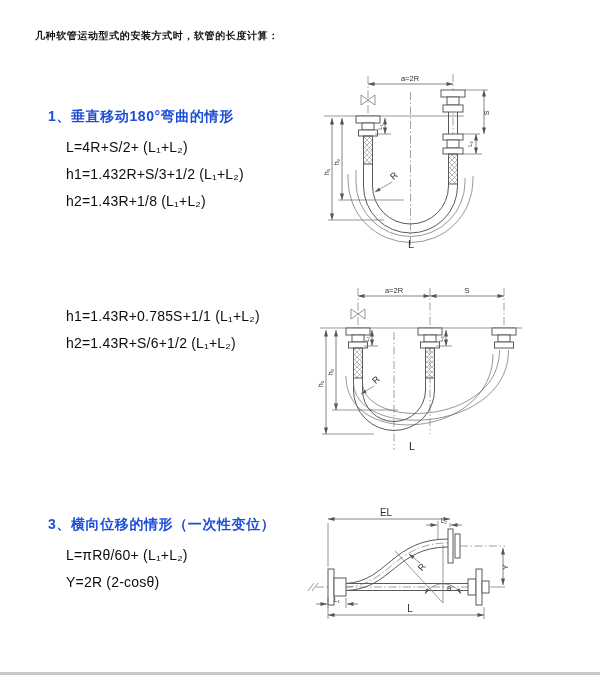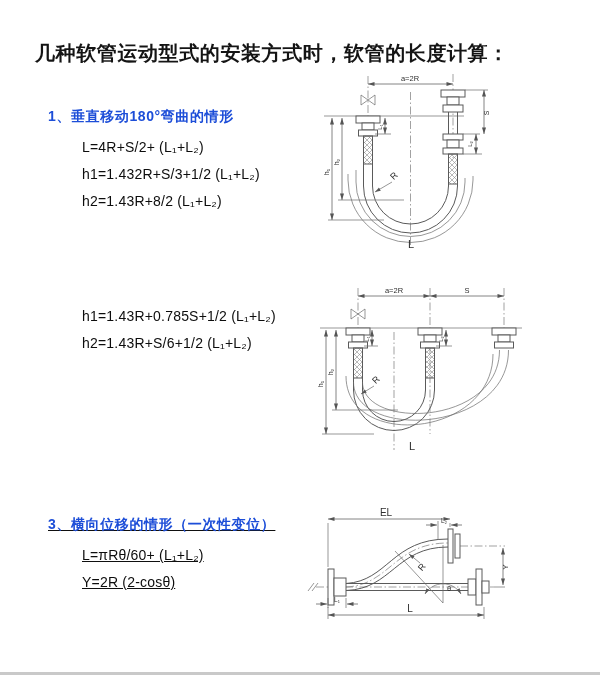--- a/index.html
+++ b/index.html
@@ -1,25 +1,25 @@
 <!DOCTYPE html>
 <html><head>
 <meta charset="utf-8">
 <style>
   html,body{margin:0;padding:0;}
   body{width:600px;height:675px;background:#ffffff;position:relative;overflow:hidden;
        font-family:"Liberation Sans", sans-serif;color:#0f0f0f;}
   .page{position:absolute;inset:0;background:#fff;}
-  .title{position:absolute;left:35px;top:40px;font-size:20px;font-weight:bold;
+  .title{position:absolute;left:35px;top:29px;font-size:10px;font-weight:bold;
          letter-spacing:0.6px;color:#141414;}
   .sec{position:absolute;left:48px;}
   .sec .hd{font-size:14px;font-weight:bold;color:#1d4ed8;letter-spacing:0.6px;margin:0 0 8px 0;}
-  .sec .f{font-size:14px;color:#0d0d0d;margin-left:34px;line-height:27px;letter-spacing:0.2px;
+  .sec .f{font-size:14px;color:#0d0d0d;margin-left:18px;line-height:27px;letter-spacing:0.2px;
           font-weight:500;}
-  #sec1{top:108px;} #sec2{top:303px;} #sec3{top:516px;text-decoration:underline;}
+  #sec1{top:108px;} #sec2{top:303px;} #sec3{top:516px;}
   .dgm{position:absolute;}
   #d1{left:312px;top:70px;} #d2{left:312px;top:282px;} #d3{left:298px;top:505px;}
   .ln{stroke:#5a5a5a;stroke-width:1;fill:none;}
   .th{stroke:#6a6a6a;stroke-width:0.7;fill:none;}
   .cl{stroke:#7a7a7a;stroke-width:0.7;fill:none;stroke-dasharray:8 2.5 1.5 2.5;}
   .dim{stroke:#666;stroke-width:0.8;fill:none;}
   .fl{fill:#ffffff;stroke:#5a5a5a;stroke-width:1;}
   .ht{stroke:#5a5a5a;stroke-width:1;}
   text{fill:#2e2e2e;}
   .scan-edge{position:absolute;left:0;right:0;bottom:0;height:3px;background:#c9c9c9;}
@@ -28,25 +28,25 @@
 <body>
 
 <div class="page">
 
   <div class="title">几种软管运动型式的安装方式时，软管的长度计算：</div>
 
   <div class="sec" id="sec1">
     <div class="hd">1、垂直移动180°弯曲的情形</div>
     <div class="f">L=4R+S/2+ (L₁+L₂)</div>
     <div class="f">h1=1.432R+S/3+1/2 (L₁+L₂)</div>
-    <div class="f">h2=1.43R+8/2 (L₁+L₂)</div>
+    <div class="f">h2=1.43R+1/8 (L₁+L₂)</div>
   </div>
 
   <div class="sec" id="sec2">
-    <div class="f">h1=1.43R+0.785S+1/2 (L₁+L₂)</div>
+    <div class="f">h1=1.43R+0.785S+1/1 (L₁+L₂)</div>
     <div class="f">h2=1.43R+S/6+1/2 (L₁+L₂)</div>
   </div>
 
   <div class="sec" id="sec3">
     <div class="hd">3、横向位移的情形（一次性变位）</div>
     <div class="f">L=πRθ/60+ (L₁+L₂)</div>
     <div class="f">Y=2R (2-cosθ)</div>
   </div>
 
   <svg class="dgm" id="d1" width="288" height="206" viewBox="0 0 288 206">

